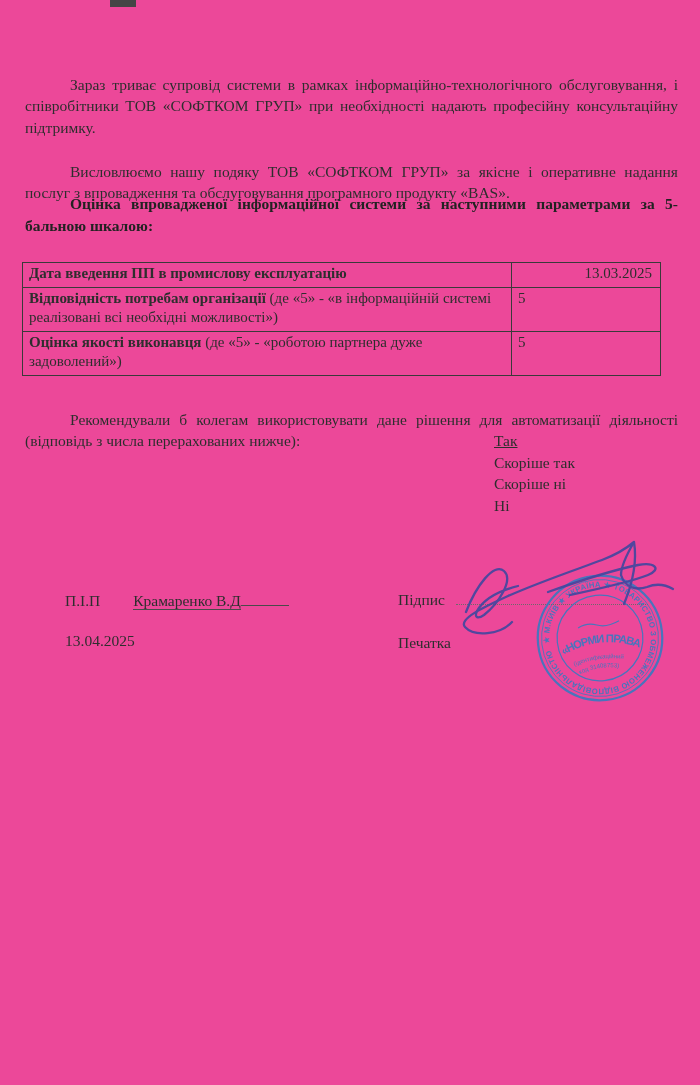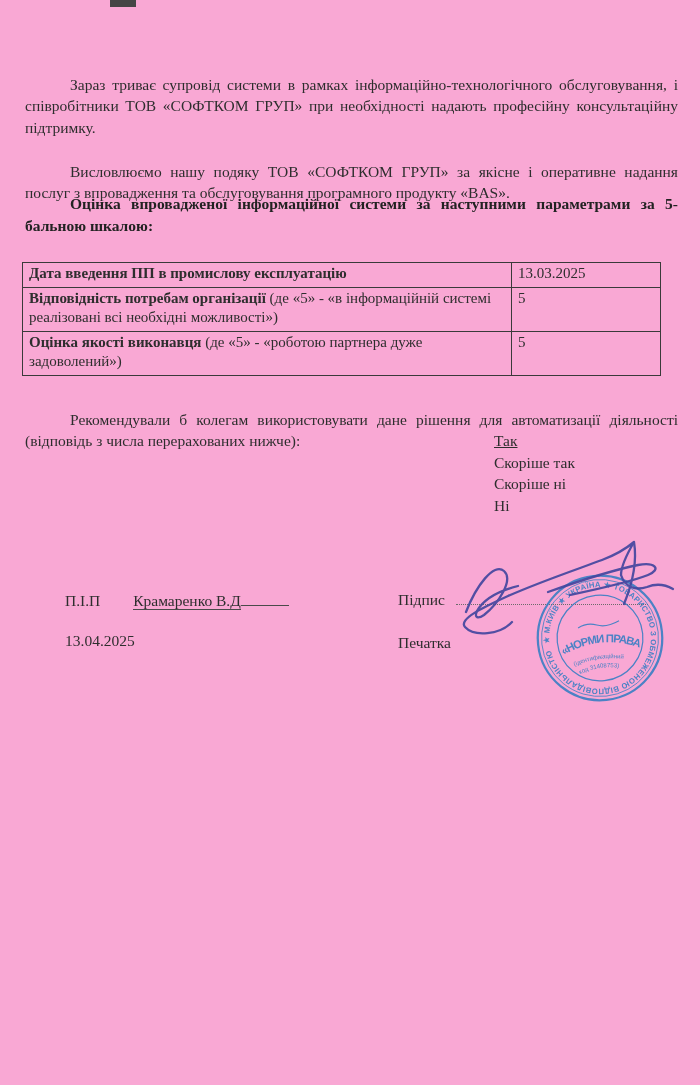--- a/index.html
+++ b/index.html
@@ -1,20 +1,20 @@
 <!DOCTYPE html>
 <html lang="uk"><head>
 <meta charset="utf-8">
 <style>
   html, body { margin: 0; padding: 0; background: #ffffff; }
   .page {
     position: relative;
     width: 700px;
     height: 1085px;
-    background: #f9a8d4;
+    background: #ec4899;
     font-family: "Liberation Serif", "DejaVu Serif", serif;
     color: #2e2e2e;
     overflow: hidden;
   }
   .scan-artifact {
     position: absolute;
     left: 110px; top: 0; width: 26px; height: 7px;
     background: #454545;
   }
   .para {
@@ -52,21 +52,21 @@
     margin-top: 24px;
   }
   table.rating td {
     border: 1.6px solid #3a3a3a;
     padding: 1px 8px 3px 6px;
     vertical-align: top;
   }
   td.c1 { width: 474px; }
   td.c2 { width: 134px; }
   td .b { font-weight: bold; }
-  tr.r1 td.c2 { text-align: left; }
+  tr.r1 td.c2 { text-align: right; }
   #p3 { top: 393px; }
   .options {
     position: absolute;
     left: 494px; top: 430px;
     font-size: 15.5px;
     line-height: 21.6px;
     color: #2e2e2e;
   }
   .options .opt { display: block; }
   .options .opt.selected { text-decoration: underline; }

